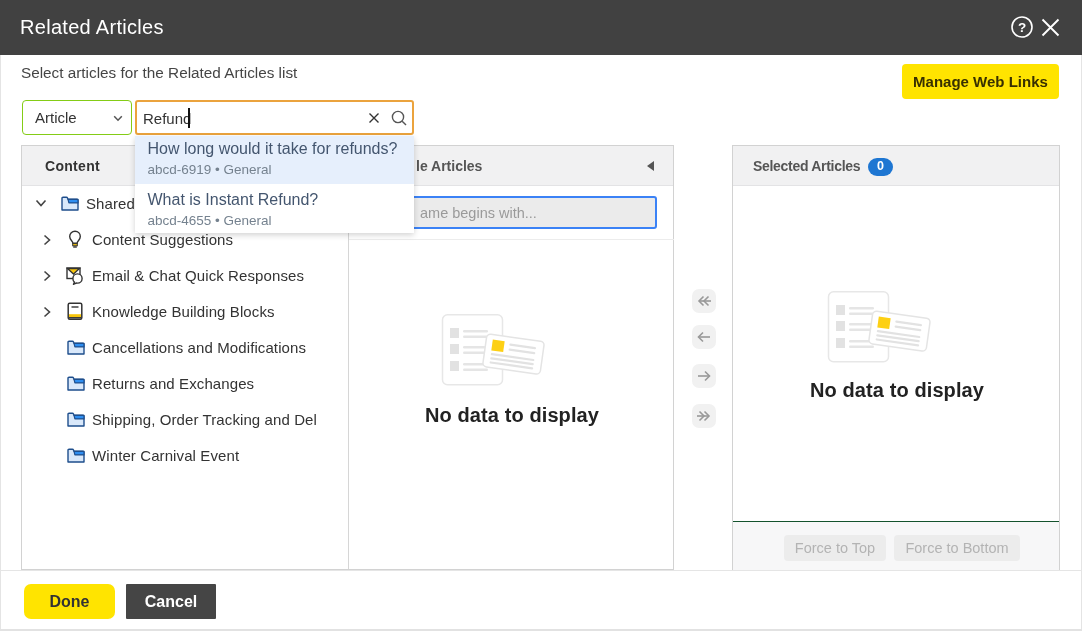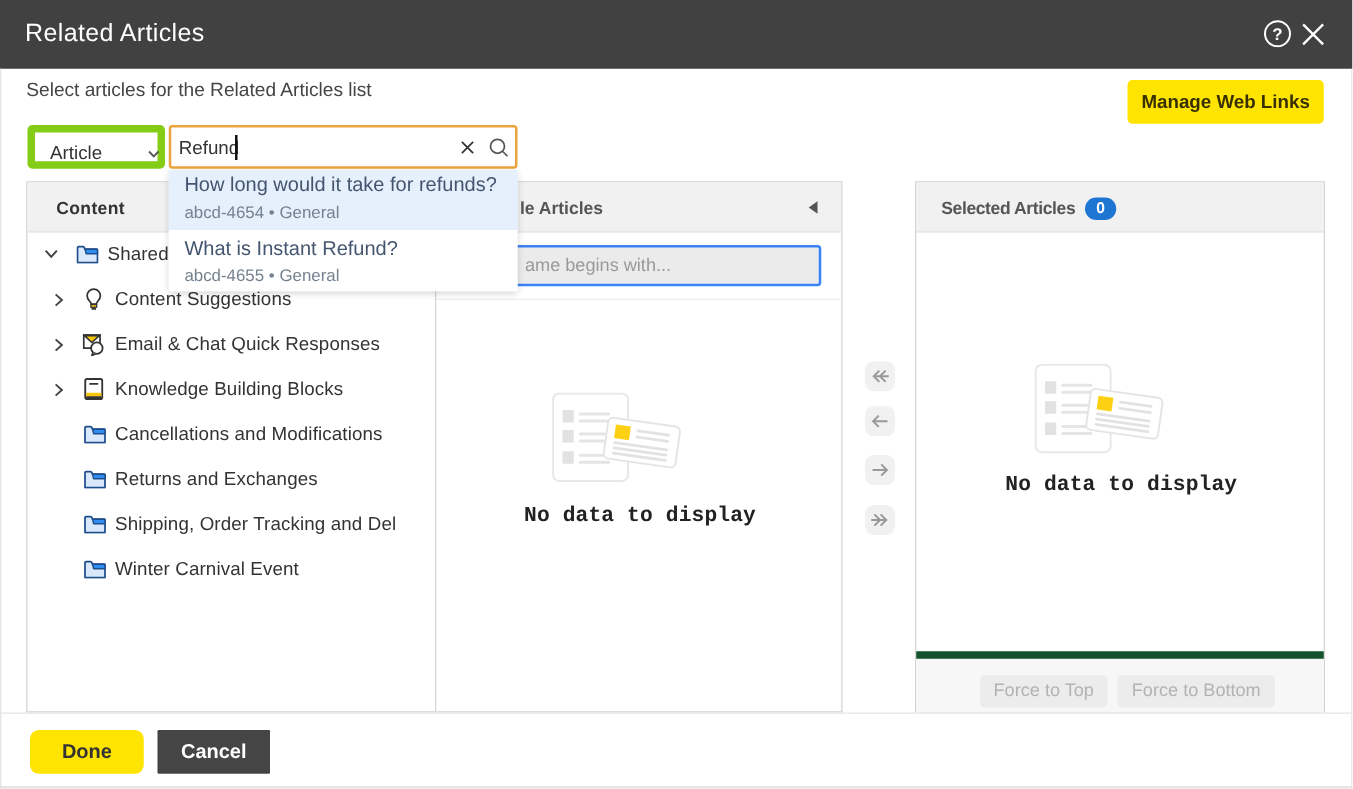--- a/index.html
+++ b/index.html
@@ -13,21 +13,21 @@
   
   #hdr { left:0; top:0; width:1082px; height:55px; background:#414141; }
   #hdr h1 { position:absolute; left:20px; top:0; line-height:55px; font-size:20px; font-weight:400; color:#fff; letter-spacing:0.3px; }
   #helpIc { left:1011px; top:16px; }
   #closeIc { left:1041px; top:18px; }
   
   #subT { left:21px; top:64px; font-size:15.3px; color:#454545; }
   
   #mwl { left:902px; top:64px; width:157px; height:35px; background:#ffe400; border-radius:4px; font-size:15px; font-weight:bold; color:#383000; text-align:center; line-height:35px; }
   
-  #selBox { left:22px; top:100px; width:110px; height:35px; border:6px solid #84cc16; border-radius:4px; background:#fff; }
+  #selBox { left:22px; top:100px; width:110px; height:35px; border:1px solid #84cc16; border-radius:4px; background:#fff; }
   #selBox span { position:absolute; left:12px; top:8px; font-size:15px; color:#333; }
   #selChev { position:absolute; left:90px; top:14px; }
   #srch { left:135px; top:100px; width:279px; height:35px; border:2px solid #eba33d; border-radius:3px; background:#fff; }
   #srch .txt { position:absolute; left:6px; top:8px; font-size:15px; color:#333; }
   #caret { position:absolute; left:51px; top:6px; width:2px; height:20px; background:#111; }
   #clrX { position:absolute; left:231px; top:10px; }
   #magG { position:absolute; left:254px; top:8px; }
   
   .panelbox { background:#fff; border:1px solid #d2d2d2; }
   #panLM { left:21px; top:145px; width:653px; height:425px; }
@@ -38,25 +38,25 @@
   #avaT { position:absolute; left:394px; top:0; line-height:40px; font-size:14px; font-weight:bold; color:#555; }
   #colTri { position:absolute; left:625px; top:15px; width:0; height:0; border-top:5px solid transparent; border-bottom:5px solid transparent; border-right:7px solid #555; }
   
   #midIn { position:absolute; left:345px; top:50px; width:290px; height:33px; background:#ebebeb; border:2px solid #3b82f6; border-radius:3px; }
   #midIn span { position:absolute; left:51px; top:7px; font-size:14.5px; color:#9a9a9a; white-space:nowrap; }
   #midDiv { position:absolute; left:327px; top:93px; width:325px; height:1px; background:#ececec; }
   
   .trow { position:absolute; left:0; height:36px; font-size:15px; color:#333; letter-spacing:0.1px; }
   .trow .lbl { position:absolute; top:9px; white-space:nowrap; }
   
-  .nodata { position:absolute; font-size:17px; font-weight:bold; color:#222; white-space:nowrap; letter-spacing:0.1px;font-family:Liberation Mono, monospace; }
+  .nodata { position:absolute; font-size:20px; font-weight:bold; color:#222; white-space:nowrap; letter-spacing:0.1px; }
   
   .tbtn { position:absolute; left:692px; width:24px; height:24px; background:#f1f1f1; border-radius:7px; }
   
-  #rfoot { position:absolute; left:0; top:375px; width:326px; height:48.5px; background:#f7f7f8; border-top:6px solid #14532d; }
+  #rfoot { position:absolute; left:0; top:375px; width:326px; height:48.5px; background:#f7f7f8; border-top:1px solid #14532d; }
   .fbtn { position:absolute; top:13px; height:26px; background:#ececec; border-radius:4px; color:#b3b3b3; font-size:14.5px; text-align:center; line-height:26px; }
   
   #badge { position:absolute; left:135px; top:12px; width:25px; height:17.5px; background:#1e76d2; border-radius:9px; color:#fff; font-size:12.5px; font-weight:bold; text-align:center; line-height:17px; }
   
   #dd { left:135px; top:135.5px; width:279px; height:97px; background:#fff; box-shadow:0 2px 6px rgba(0,0,0,0.18); z-index:20; }
   .ddi { position:absolute; left:0; width:100%; height:48px; }
   .ddi .t1 { position:absolute; left:12.5px; top:4px; font-size:16px; color:#44566f; white-space:nowrap; }
   .ddi .t2 { position:absolute; left:12.5px; top:26px; font-size:13.5px; color:#75828f; white-space:nowrap; }
   
   #footDiv { left:0; top:570px; width:1082px; height:1px; background:#e5e5e5; }
@@ -255,21 +255,21 @@
     <div class="nodata" style="left:164px; top:233px; transform:translateX(-50%);">No data to display</div>
     <div id="rfoot">
       <div class="fbtn" style="left:51px; width:102px;">Force to Top</div>
       <div class="fbtn" style="left:161px; width:126px;">Force to Bottom</div>
     </div>
   </div>
 
   <div id="dd" class="abs">
     <div class="ddi" style="top:0; background:#e6effc;">
       <div class="t1">How long would it take for refunds?</div>
-      <div class="t2">abcd-4654 • General</div>
+      <div class="t2">abcd-6919 • General</div>
     </div>
     <div class="ddi" style="top:48px; background:#fff; height:49px;">
       <div class="t1" style="top:7px;">What is Instant Refund?</div>
       <div class="t2" style="top:29px;">abcd-4655 • General</div>
     </div>
   </div>
 
   <div id="footDiv" class="abs"></div>
   <div id="doneB" class="abs">Done</div>
   <div id="cancB" class="abs">Cancel</div>

